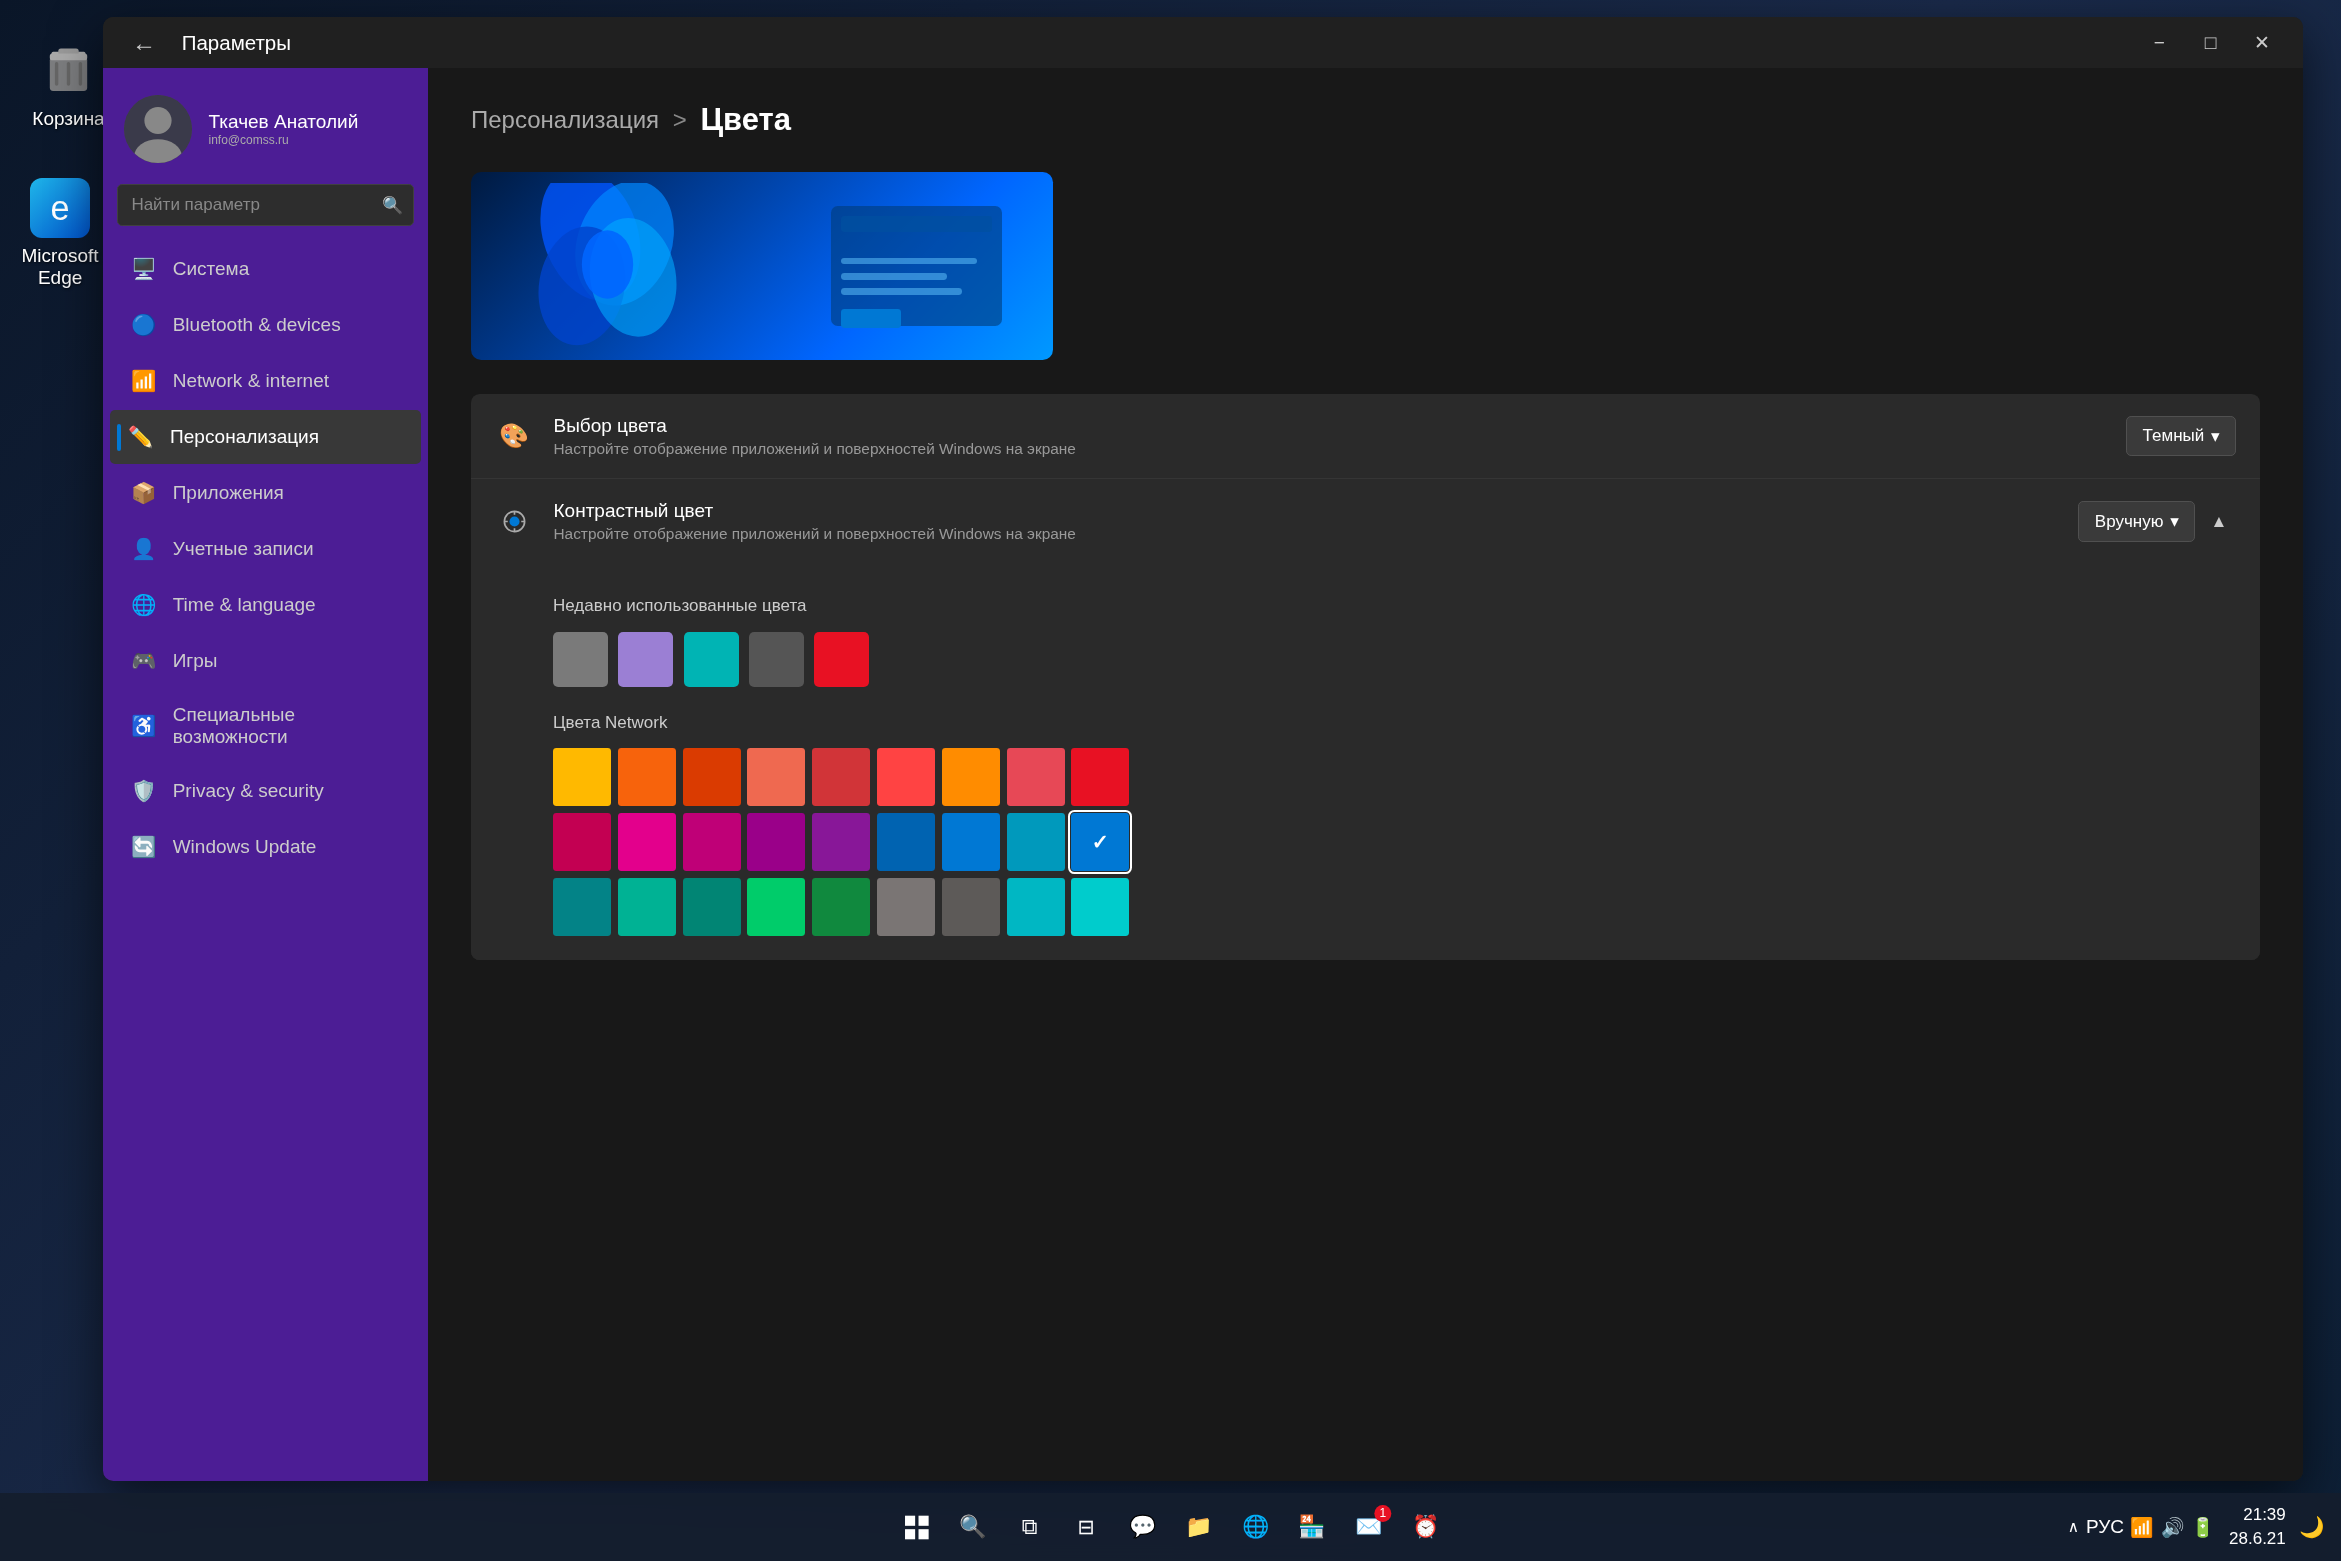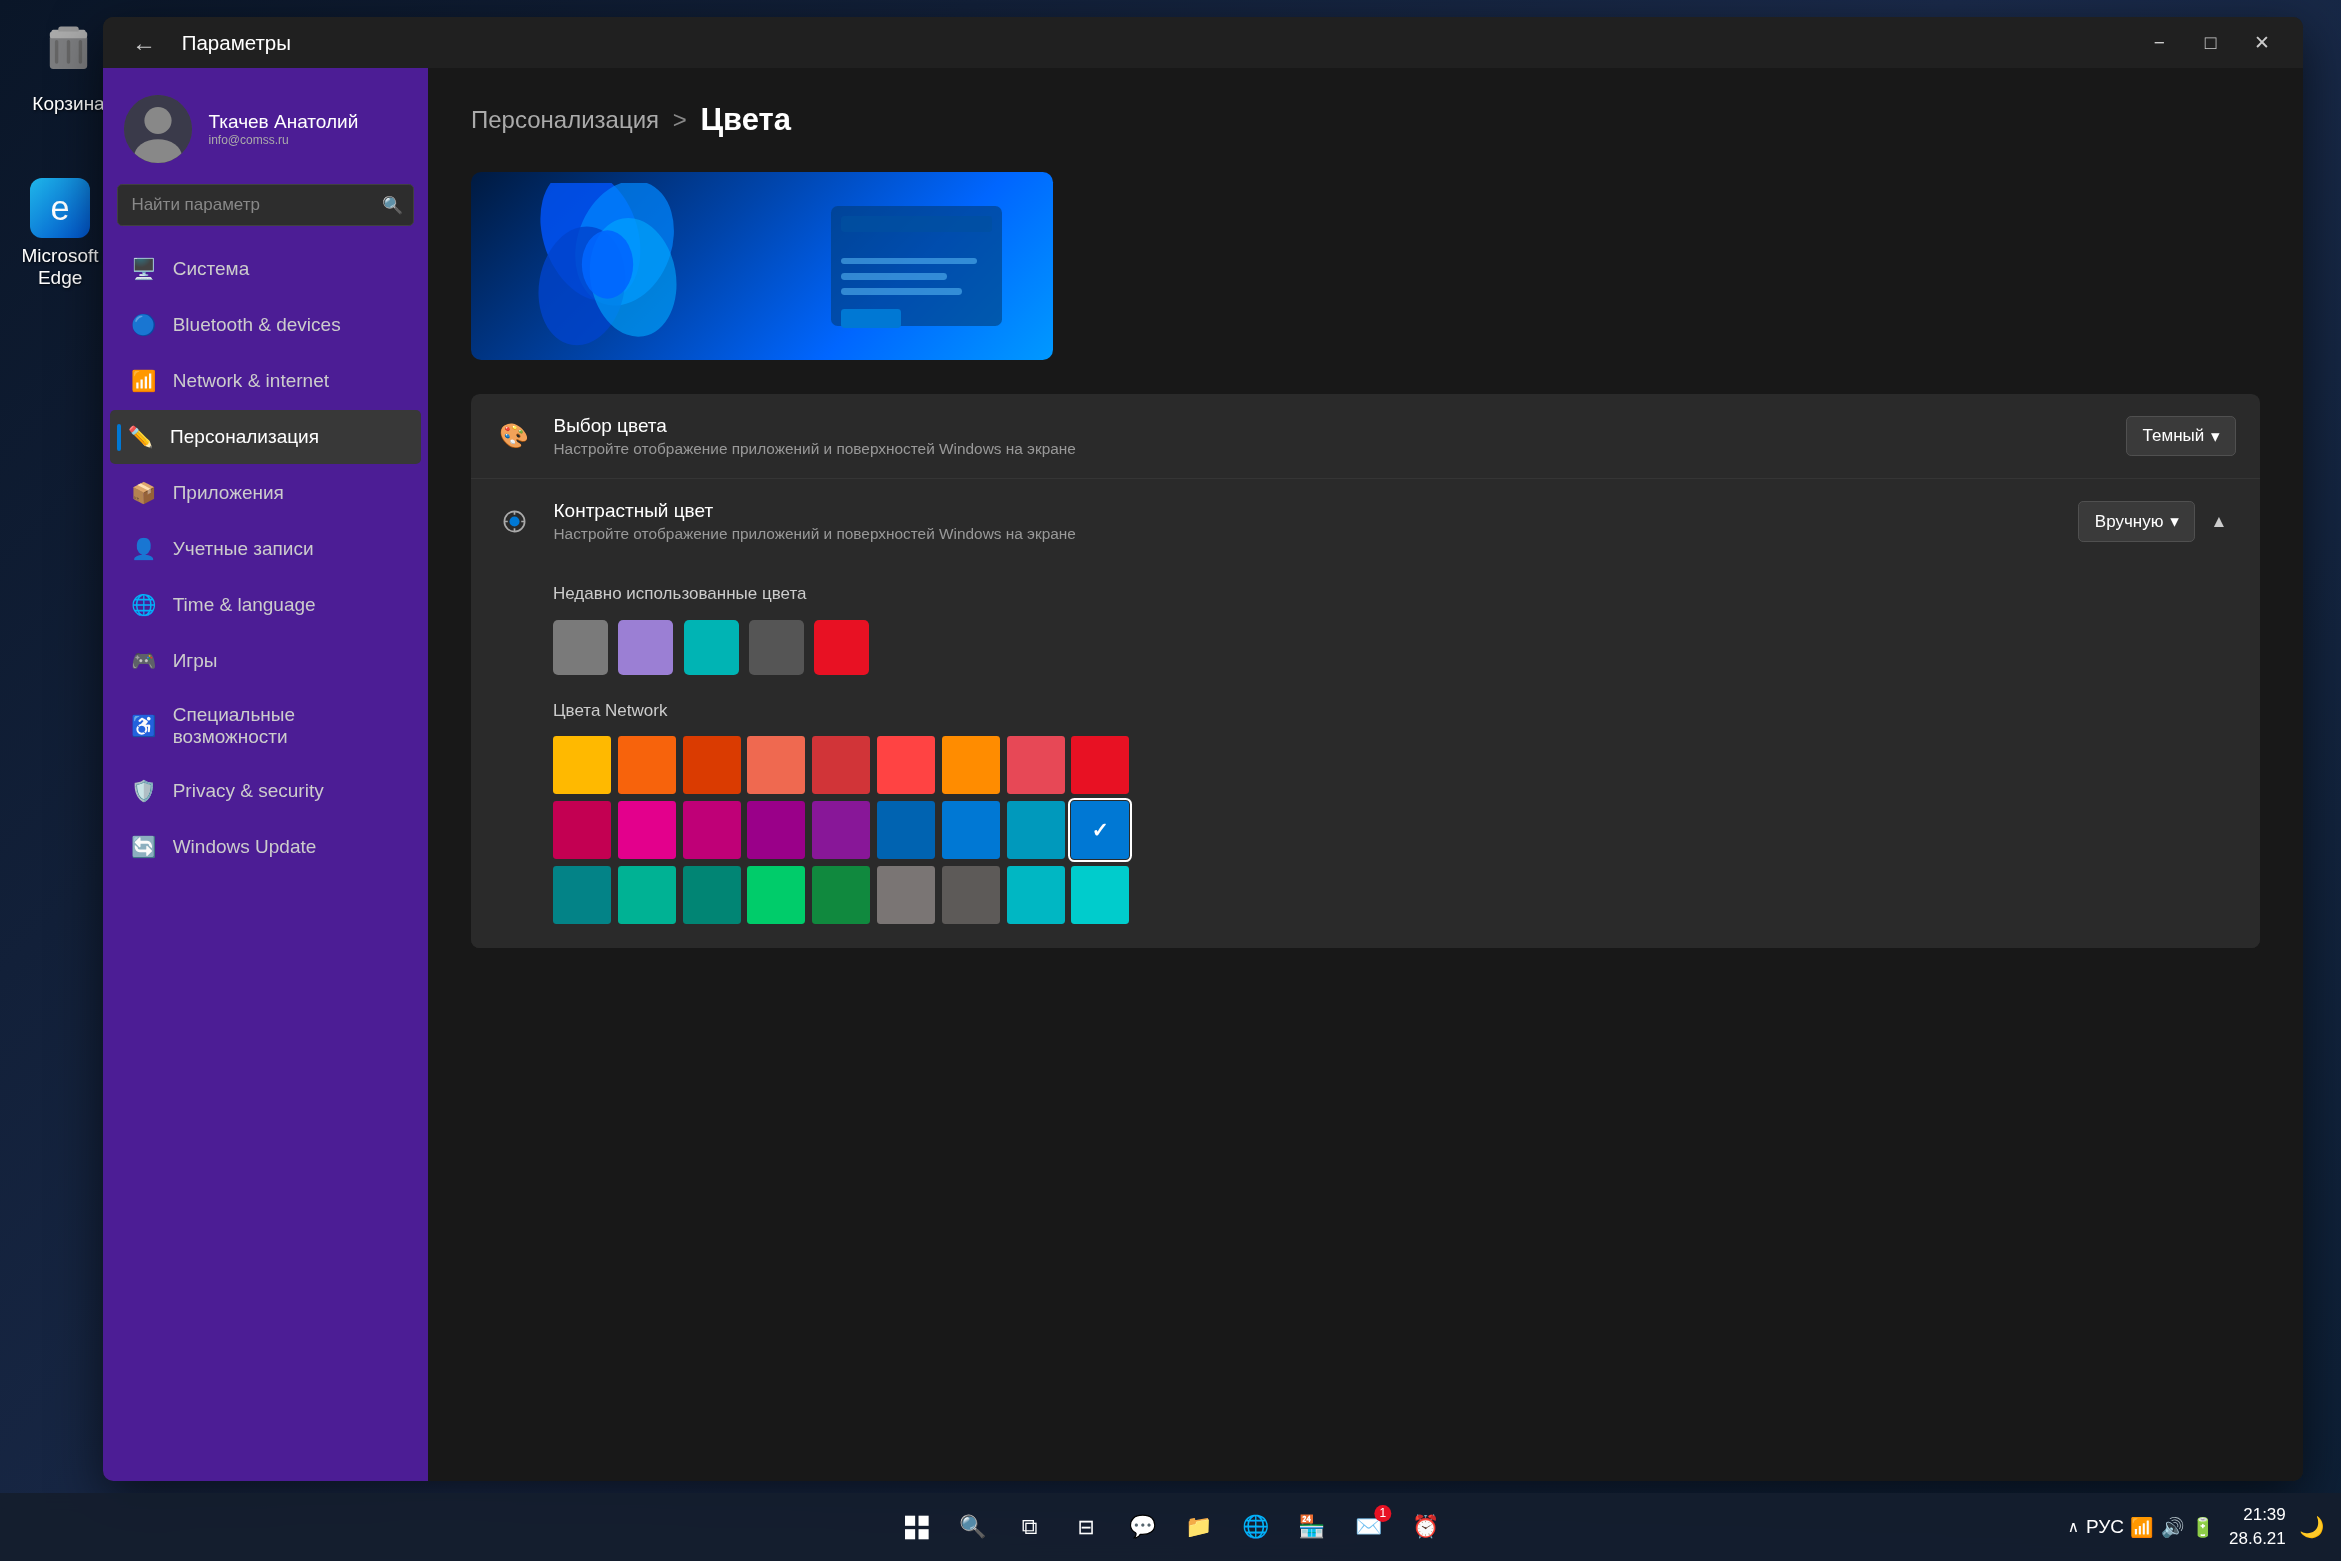--- a/index.html
+++ b/index.html
@@ -419,20 +419,21 @@
     
     .expanded-section {
       background: #2a2a2a;
       padding: 20.5px 24px 24px 82px;
     }
 
     .section-label {
       color: #ccc;
       font-size: 17px;
       margin-bottom: 15.4px;
+      margin-top: 12px;
     }
 
     .color-swatches {
       display: flex;
       gap: 10.3px;
       margin-bottom: 26px;
     }
     .color-swatch {
       width: 55px;
       height: 55px;
@@ -475,21 +476,21 @@
     .color-tile.selected {
       outline: 2.6px solid white;
       outline-offset: 1.7px;
     }
   </style>
 </head>
 <body>
 
 <div class="desktop">
 
-  <div class="desktop-icon" style="top:12px;left:17px;gap:7px;">
+  <div class="desktop-icon" style="top:34px;left:17px;">
     <div class="icon-img">
       <svg width="51" height="51" viewBox="0 0 60 60">
         <rect x="10" y="8" width="40" height="4" rx="2" fill="#aaa"></rect>
         <rect x="18" y="4" width="24" height="8" rx="3" fill="#999"></rect>
         <rect x="8" y="14" width="44" height="40" rx="4" fill="#888" opacity="0.9"></rect>
         <rect x="14" y="20" width="4" height="28" rx="2" fill="#666"></rect>
         <rect x="28" y="20" width="4" height="28" rx="2" fill="#666"></rect>
         <rect x="42" y="20" width="4" height="28" rx="2" fill="#666"></rect>
         <rect x="8" y="10" width="44" height="8" rx="3" fill="#aaa"></rect>
       </svg>

